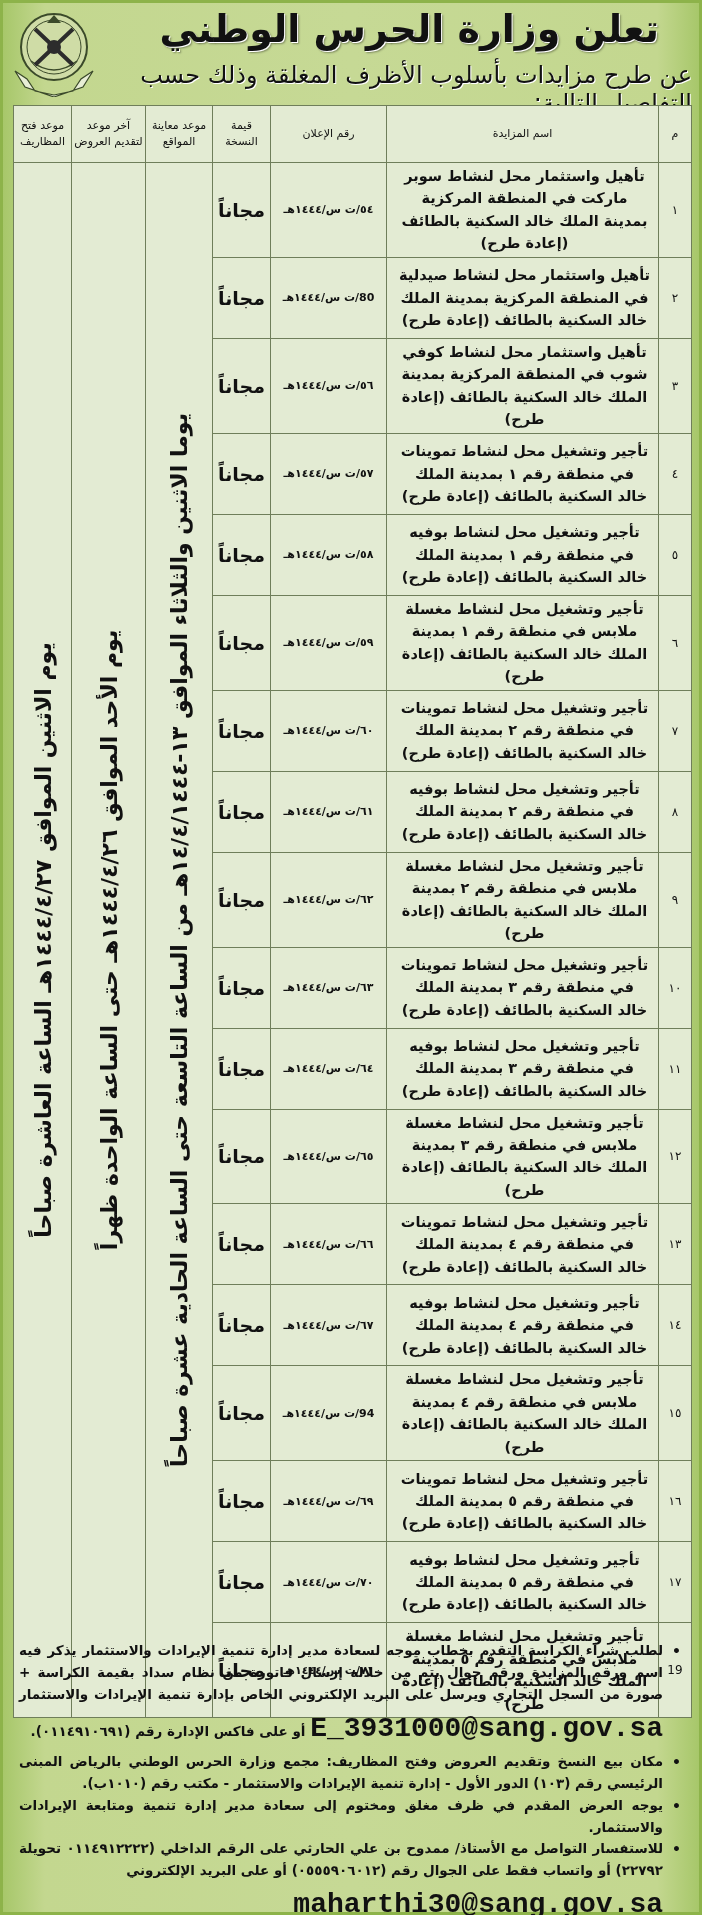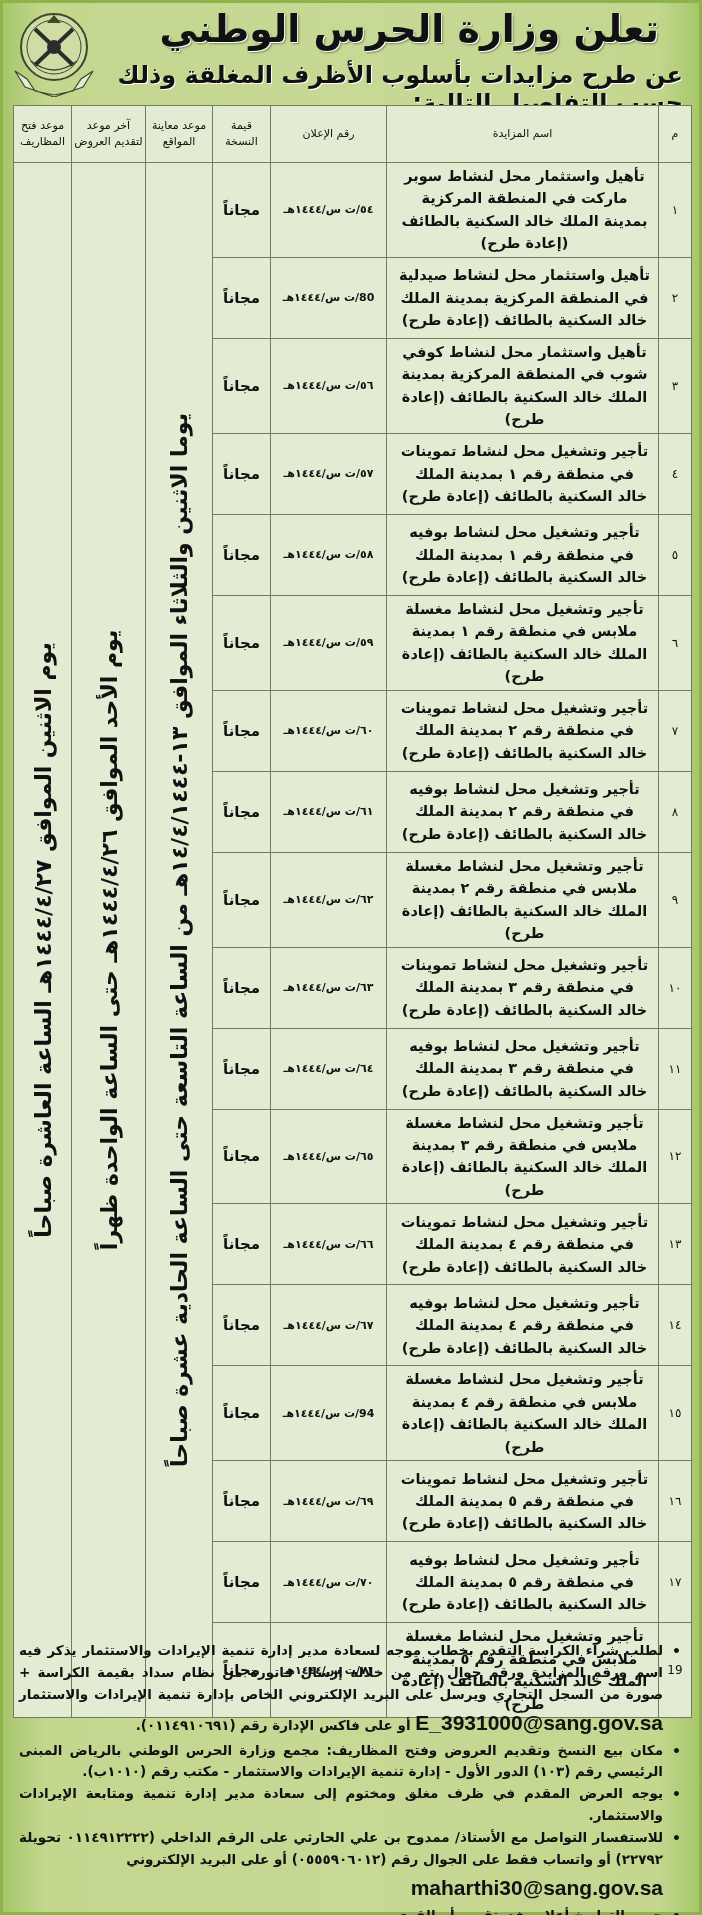--- a/index.html
+++ b/index.html
@@ -10,22 +10,22 @@
     background: linear-gradient(90deg, #a7c76a 0%, #c3d78f 6%, #c6d995 50%, #c3d78f 94%, #a7c76a 100%);
     border: 3px solid #8db34a;
   }
   .header { position: absolute; left: 0; top: 0; width: 696px; height: 100px; }
   .title {
     position: absolute; right: 40px; top: 4px; width: 560px; 
     font-size: 38px; font-weight: bold; color: #111; letter-spacing: 0;
     text-shadow: 1px 1px 0 #fff, 2px 2px 2px rgba(0,0,0,0.35);
   }
   .subtitle {
-    position: absolute; right: 16px; top: 58px; width: 600px; text-align: right;
-    font-size: 24px; font-weight: bold; color: #111;
+    position: absolute; right: 7px; top: 58px; width: 600px; text-align: right;
+    font-size: 24px; font-weight: normal; color: #111;
     text-shadow: 1px 1px 0 #fff;
   }
   .emblem {
     position: absolute; left: 10px; top: 6px; width: 82px; height: 88px;
   }
   table.grid {
     position: absolute; left: 10px; top: 102px; width: 678px; height: 1532px;
     border-collapse: collapse; table-layout: fixed; background: #e3ebd3;
   }
   table.grid th, table.grid td { border: 1.5px solid #6f7e5a; }
@@ -33,38 +33,38 @@
     background: #e3ebd3; font-size: 11px; font-weight: normal; text-align: center;
     vertical-align: middle; line-height: 1.45; padding: 2px; height: 57px;
   }
   table.grid td { vertical-align: middle; text-align: center; }
   td.num { font-size: 12px; }
   td.name {
     font-size: 14.5px; font-weight: bold; text-align: justify; text-align-last: center;
     line-height: 1.55; padding: 2px 7px 2px 11px; height: 81px;
   }
   td.adno { font-size: 11px; font-weight: bold; direction: rtl; white-space: nowrap; }
-  td.price { font-size: 15px; font-weight: bold; }
+  td.price { font-size: 19px; font-weight: bold; }
   td.vert { padding: 0; position: relative; }
   .vtext {
     position: absolute; left: 50%; top: 50%; white-space: nowrap;
     transform: translate(-50%, -50%) rotate(-90deg);
     font-size: 22px; font-weight: bold; color: #111;
   }
   .notes {
     position: absolute; right: 14px; top: 1637px; width: 666px;
     font-size: 13.5px; font-weight: bold; line-height: 1.62; text-align: justify;
   }
   .notes ul { list-style: none; }
   .notes li { position: relative; padding-right: 22px; margin-bottom: 0; }
   .notes li::before {
     content: "•"; position: absolute; right: 4px; top: 0; font-size: 14px;
   }
   .email {
-    font-family: Liberation Sans, sans-serif; font-size: 21px; font-weight: bold;
+    font-family: Liberation Mono, monospace; font-size: 28px; font-weight: bold;
     direction: ltr; unicode-bidi: embed;
   }
 </style>
 </head>
 <body>
 
 <div class="ad">
 
   <div class="header">
     <div class="title">تعلن وزارة الحرس الوطني</div>

